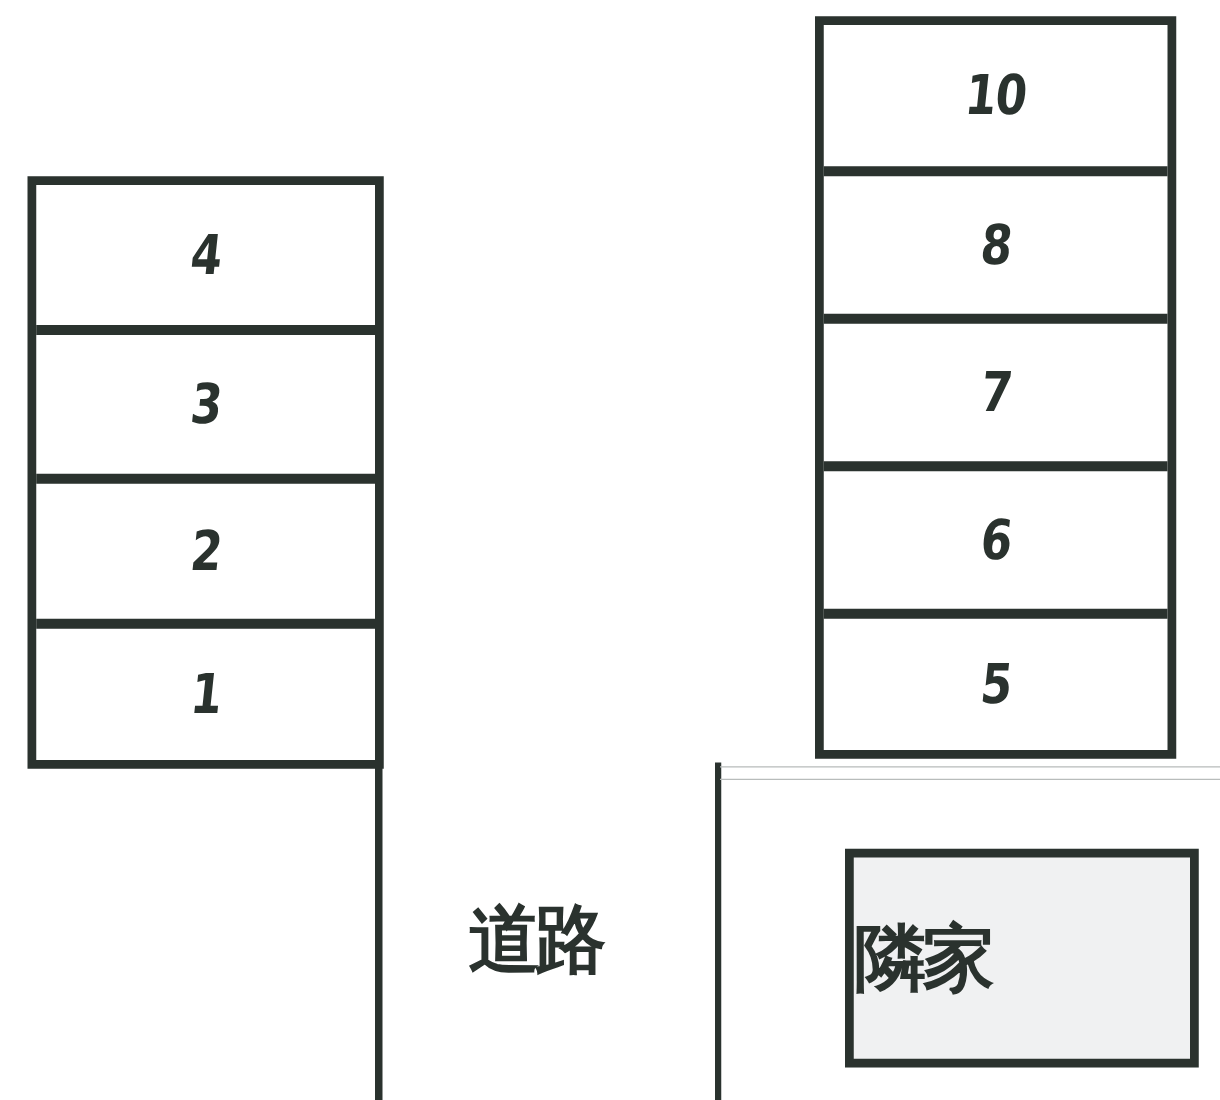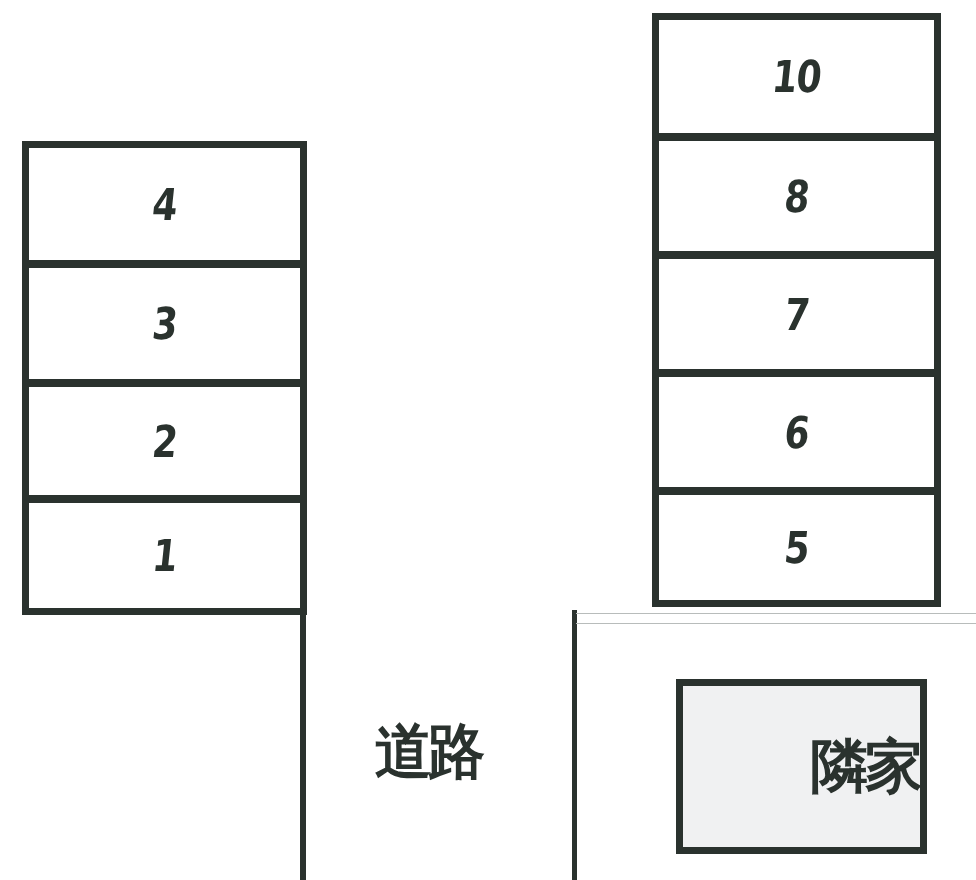--- a/index.html
+++ b/index.html
@@ -7,22 +7,22 @@
          font-family:"DejaVu Sans", sans-serif; }
   .col { position:absolute; border:7px solid #2a322e; box-sizing:border-box; background:#fff; }
   .cell { position:absolute; left:0; right:0; display:flex; align-items:center; justify-content:center; box-sizing:border-box; }
   .cell.div { border-top:8px solid #2a322e; }
   .num { font-family:"DejaVu Sans", sans-serif; font-weight:bold; font-size:44px; color:#2a322e;
          transform:skewX(-6deg) scaleX(0.82); letter-spacing:-1px; }
   .line { position:absolute; background:#2a322e; }
   .gline { position:absolute; height:1px; background:#b8bcbb; }
   .road-label { position:absolute; left:372px; top:712px; font-size:60px; font-weight:bold; color:#2a322e;
                 font-family:"DejaVu Sans", sans-serif; letter-spacing:-4px; transform:scaleX(0.95); }
-  .house { position:absolute; left:676px; top:679px; width:251px; height:175px; border:7px solid #2a322e;
-           box-sizing:border-box; background:#f0f1f2; display:flex; align-items:center; justify-content:flex-end; }
+  .house { position:absolute; left:676px; top:679px; width:283px; height:175px; border:7px solid #2a322e;
+           box-sizing:border-box; background:#f0f1f2; display:flex; align-items:center; justify-content:flex-start; }
   .house-label { font-size:58px; font-weight:bold; color:#2a322e; letter-spacing:-3px;
                  font-family:"DejaVu Sans", sans-serif; }
 </style>
 </head>
 <body>
 
 <div class="col" style="left:22px; top:141px; width:285px; height:474px;">
   <div class="cell" style="top:0; height:112px;">
     <span class="num">4</span>
   </div>

